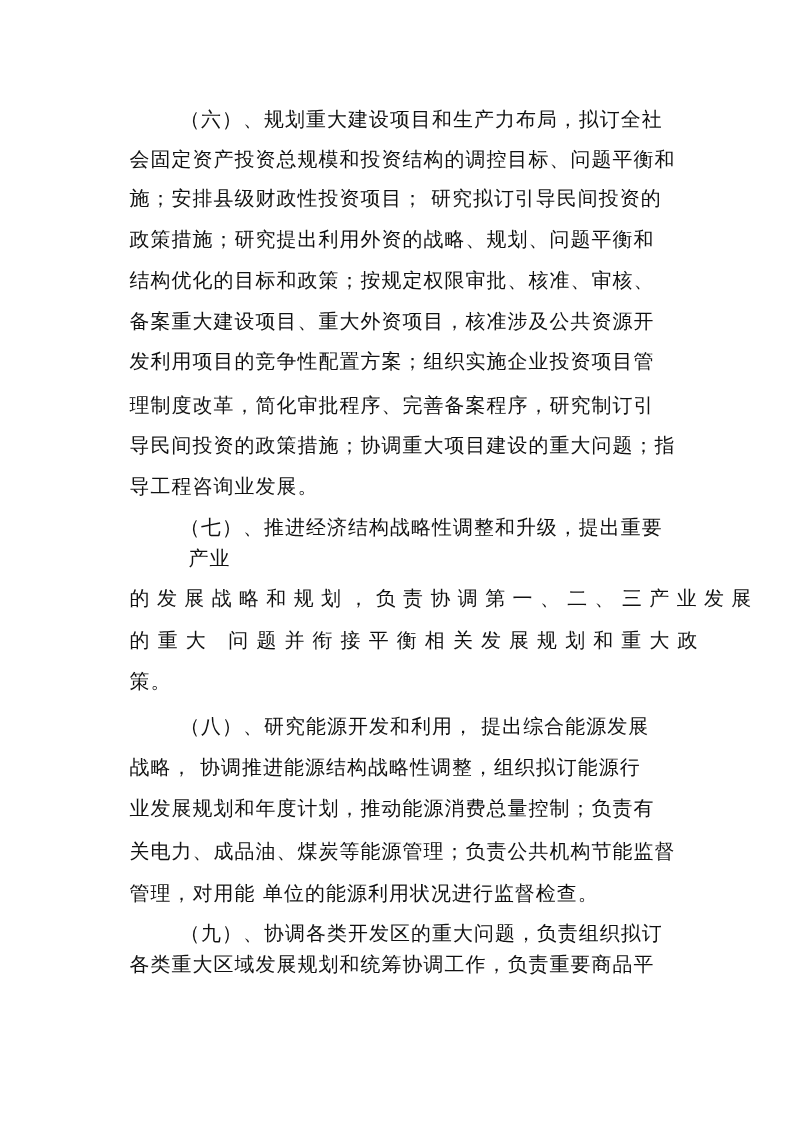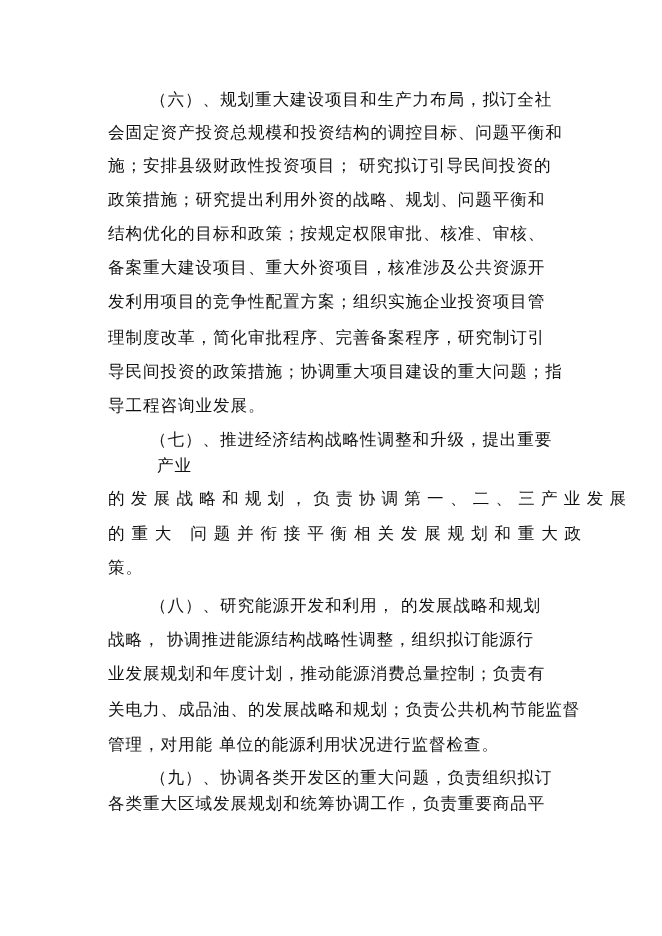--- a/index.html
+++ b/index.html
@@ -37,24 +37,24 @@
 
   <div>
     <div class="line indent" style="top:428px">（七）、推进经济结构战略性调整和升级，提出重要</div>
     <div class="line indent2" style="top:454px">产业</div>
     <div class="line wide" style="top:488px">的发展战略和规划，负责协调第一、二、三产业发展</div>
     <div class="line wide2" style="top:522px">的重大  问题并衔接平衡相关发展规划和重大政</div>
     <div class="line" style="top:556px">策。</div>
   </div>
 
   <div>
-    <div class="line indent" style="top:594px">（八）、研究能源开发和利用，  的发展战略和规划</div>
+    <div class="line indent" style="top:594px">（八）、研究能源开发和利用，  提出综合能源发展</div>
     <div class="line" style="top:628px">战略，  协调推进能源结构战略性调整，组织拟订能源行</div>
     <div class="line" style="top:662px">业发展规划和年度计划，推动能源消费总量控制；负责有</div>
-    <div class="line" style="top:698px">关电力、成品油、的发展战略和规划；负责公共机构节能监督</div>
+    <div class="line" style="top:698px">关电力、成品油、煤炭等能源管理；负责公共机构节能监督</div>
     <div class="line" style="top:733px">管理，对用能 单位的能源利用状况进行监督检查。</div>
   </div>
 
   <div>
     <div class="line indent" style="top:766px">（九）、协调各类开发区的重大问题，负责组织拟订</div>
     <div class="line" style="top:792px">各类重大区域发展规划和统筹协调工作，负责重要商品平</div>
   </div>
 
 </div>
 

